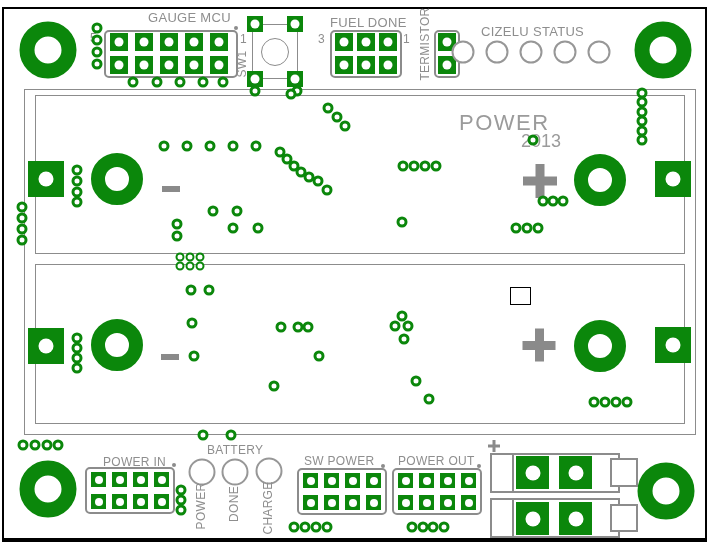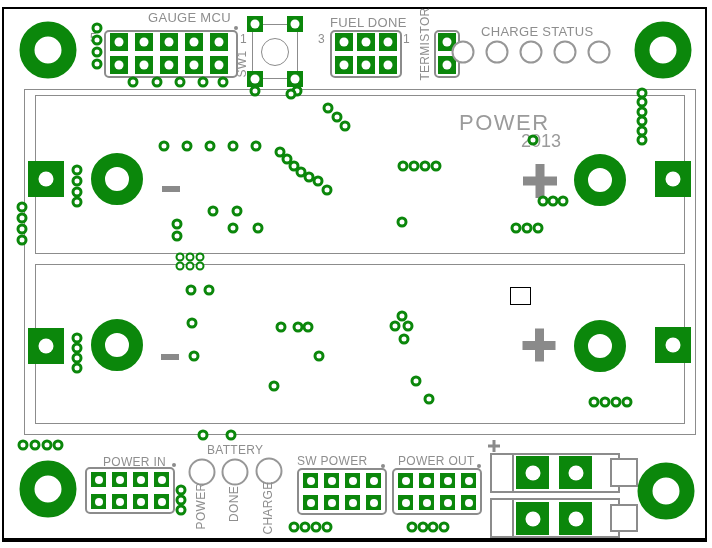--- a/index.html
+++ b/index.html
@@ -120,21 +120,21 @@
       <div class="pad"></div>
       <div class="pad"></div>
     </div>
 
   <div class="vlbl" style="left:385px;top:37px;width:80px;">TERMISTOR</div>
   <div class="conn" style="left:434px;top:30px;width:26px;height:48px;grid-template-columns:repeat(1,18px);grid-template-rows:repeat(2,18px);gap:5px;padding:1px 2px;">
       <div class="pad"></div>
       <div class="pad"></div>
     </div>
 
-  <div class="lbl" style="left:481px;top:24px;">CHARGE STATUS</div>
+  <div class="lbl" style="left:481px;top:24px;">CIZELU STATUS</div>
   <div class="led" style="left:463px;top:52px;width:23px;height:23px;"></div>
   <div class="led" style="left:497px;top:52px;width:23px;height:23px;"></div>
   <div class="led" style="left:531px;top:52px;width:23px;height:23px;"></div>
   <div class="led" style="left:565px;top:52px;width:23px;height:23px;"></div>
   <div class="led" style="left:599px;top:52px;width:23px;height:23px;"></div>
 
   <div class="lbl sm" style="left:103px;top:455px;">POWER IN</div>
   <div class="dot" style="left:174px;top:465px;"></div>
   <div class="conn small" style="left:85px;top:467px;width:90px;height:47px;grid-template-columns:repeat(4,15px);grid-template-rows:repeat(2,15px);gap:7px 6px;padding:3px 4px;">
       <div class="pad"></div>
@@ -148,21 +148,21 @@
     </div>
 
   <div class="lbl sm" style="left:207px;top:443px;">BATTERY</div>
   <div class="led" style="left:202px;top:472px;width:27px;height:27px;"></div>
   <div class="led" style="left:235px;top:472px;width:27px;height:27px;"></div>
   <div class="led" style="left:269px;top:471px;width:27px;height:27px;"></div>
   <div class="vlbl" style="left:176px;top:499px;width:50px;">POWER</div>
   <div class="vlbl" style="left:214px;top:497px;width:40px;">DONE</div>
   <div class="vlbl" style="left:241px;top:501px;width:54px;">CHARGE</div>
 
-  <div class="lbl sm" style="left:297px;top:454px;text-align:center;">SW POWER</div>
+  <div class="lbl sm" style="left:304px;top:454px;text-align:center;">SW POWER</div>
   <div class="dot" style="left:383px;top:466px;"></div>
   <div class="conn small" style="left:297px;top:468px;width:90px;height:47px;grid-template-columns:repeat(4,15px);grid-template-rows:repeat(2,15px);gap:7px 6px;padding:3px 4px;">
       <div class="pad"></div>
       <div class="pad"></div>
       <div class="pad"></div>
       <div class="pad"></div>
       <div class="pad"></div>
       <div class="pad"></div>
       <div class="pad"></div>
       <div class="pad"></div>

